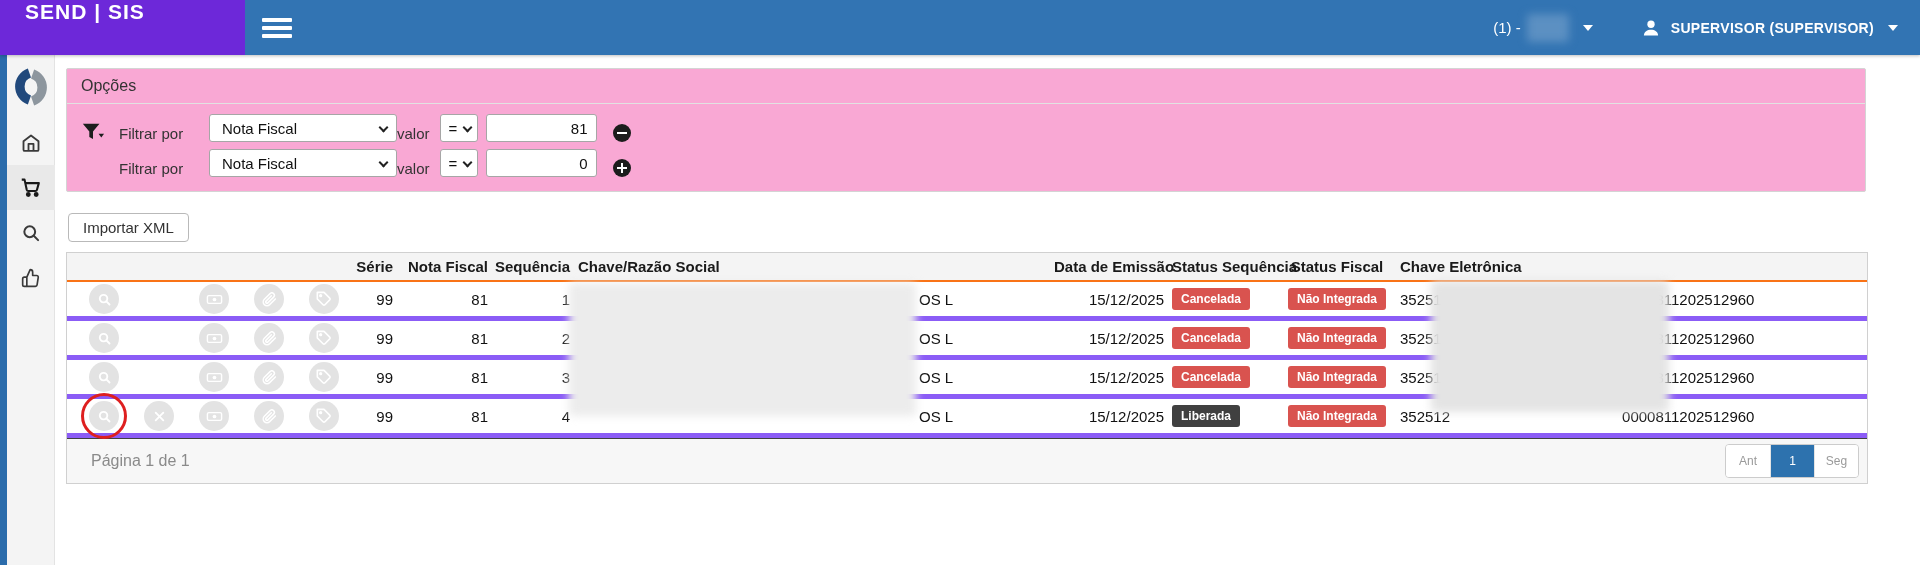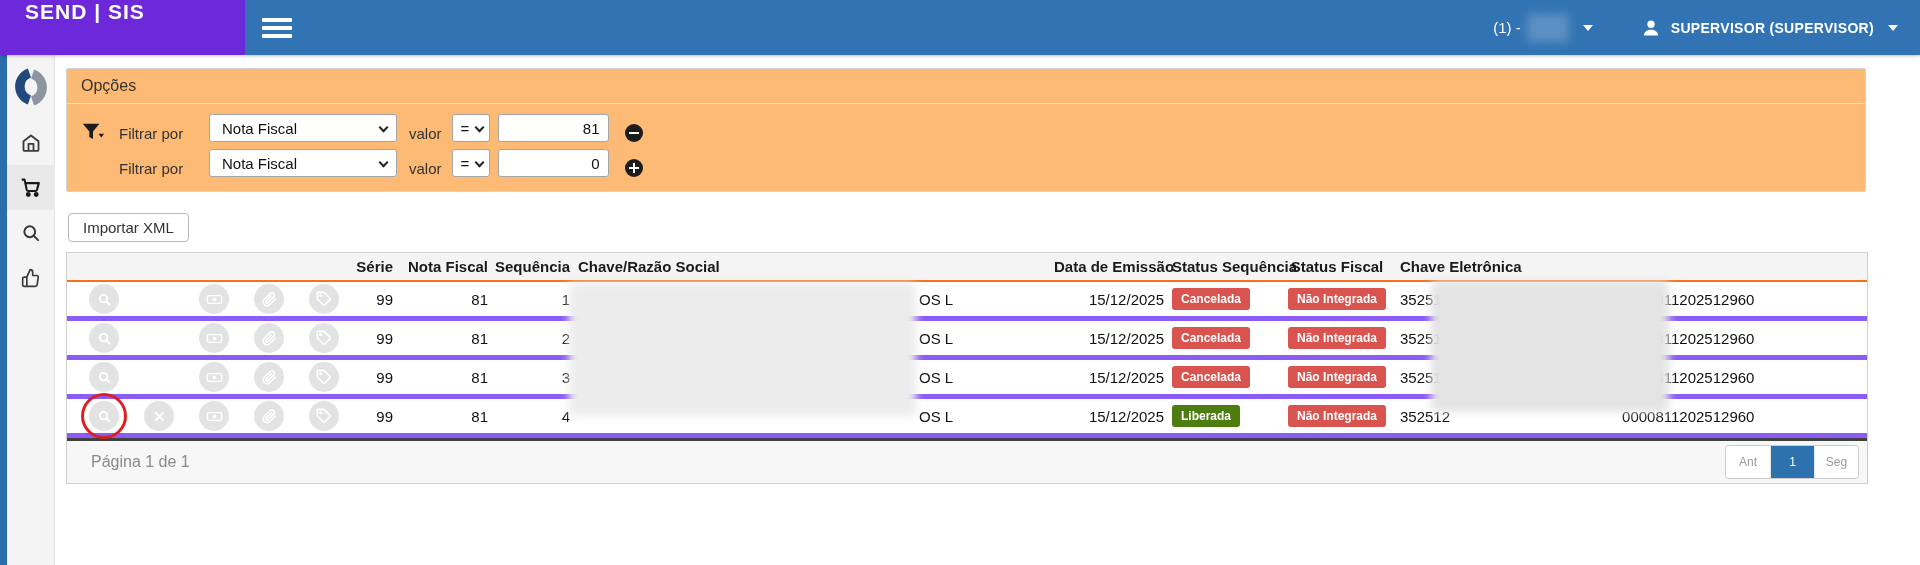--- a/index.html
+++ b/index.html
@@ -29,31 +29,31 @@
   .side-item { width:48px; height:45px; display:flex; align-items:center; justify-content:center; cursor:pointer; }
   .side-item.active { background:#e9e9e9; }
 
   
   .main { flex:1; position:relative; background:#fff; }
   .title-bar { height:51px; display:flex; align-items:center; border-bottom:1px solid #e6e6e6; padding-left:20px; }
   .title-bar .ptitle { font-size:17px; color:#4a4a4a; }
   .blur-title { width:78px; height:24px; margin-left:6px; background:#ededed; border-radius:3px; filter:blur(4px); }
 
   
-  .options-panel { margin:13px 0 0 11px; width:1800px; border:1px solid #d4d4d4; border-radius:2px; background:#fdba74; }
+  .options-panel { margin:13px 0 0 11px; width:1800px; border:1px solid #d4d4d4; border-radius:2px; background:#f9a8d4; }
   .options-head { padding:8px 14px; font-size:16px; color:#333; border-bottom:1px solid #e2e2e2; }
   .options-body { padding:10px 14px 14px 14px; display:flex; }
   .funnel-wrap { width:38px; padding-top:6px; }
   .filter-rows { display:flex; flex-direction:column; gap:7px; }
   .filter-row { display:flex; align-items:flex-end; }
   .filter-row .flabel { font-size:15px; color:#333; width:84px; }
   .fake-select { position:relative; border:1px solid #a6a6a6; border-radius:3px; background:#fff; height:28px;
                  display:flex; align-items:center; font-size:15px; color:#111; cursor:pointer; }
   .sel-field { width:188px; padding-left:12px; margin-left:6px; }
-  .valor-lbl { font-size:15px; color:#333; margin-left:12px; }
+  .valor-lbl { font-size:15px; color:#333; margin-left:0; }
   .sel-op { width:38px; padding-left:8px; margin-left:10px; }
   .chev { position:absolute; right:9px; top:9px; width:7px; height:7px; border-right:2px solid #222;
           border-bottom:2px solid #222; transform:rotate(45deg); }
   .sel-op .chev { right:6px; }
   .fval-input { width:111px; height:28px; border:1px solid #a6a6a6; border-radius:3px; margin-left:8px;
                 text-align:right; padding-right:8px; font-size:15px; color:#111; font-family:"Liberation Sans",sans-serif; }
   .round-btn { width:18px; height:18px; border-radius:50%; background:#1c1c1c; margin-left:16px; position:relative;
                cursor:pointer; flex:0 0 auto; }
   .round-btn::before { content:""; position:absolute; left:4px; top:8px; width:10px; height:2px; background:#fff; }
   .round-btn.plus::after { content:""; position:absolute; left:8px; top:4px; width:2px; height:10px; background:#fff; }
@@ -72,33 +72,33 @@
   .col-nome { width:484px; } .col-data { width:110px; } .col-cont { width:118px; } .col-fisc { width:110px; }
   .col-chave { width:475px; }
   .ta-r { text-align:right; } .ta-l { text-align:left; padding-left:8px !important; } .ta-c { text-align:center; }
   .actions-cell { display:flex; align-items:center; gap:25px; padding-left:22px; height:34px; }
   .circle-btn { width:30px; height:30px; border-radius:50%; background:#e3e3e3; display:flex; align-items:center;
                 justify-content:center; cursor:pointer; position:relative; flex:0 0 auto; }
   .circle-ph { width:30px; height:30px; flex:0 0 auto; }
   .ring::after { content:""; position:absolute; left:-8px; top:-8px; width:40px; height:40px;
                  border:3px solid #de1f1f; border-radius:50%; }
   .badge { display:inline-block; color:#fff; font-size:12px; font-weight:bold; padding:4px 9px; border-radius:3px; }
-  .badge.red { background:#d9534f; } .badge.orange { background:#4d7c0f; }
+  .badge.red { background:#d9534f; } .badge.orange { background:#404040; }
   .nome-cell { display:flex; align-items:center; padding-left:8px; }
   .nome-gap { width:341px; }
   .chave-cell { display:flex; align-items:center; padding-left:8px; }
   .chave-gap { width:172px; }
 
   
   .redact { position:absolute; filter:blur(4px); border-radius:4px; z-index:3; }
   .redact-nome { left:502px; top:30px; width:347px; height:133px; background:#ececec; }
   .redact-chave { left:1364px; top:28px; width:238px; height:131px; background:#e4e4e4; }
 
   
-  .tfoot { height:45px; background:#f7f7f7; border-top:3px solid #404040; display:flex; align-items:center;
+  .tfoot { height:45px; background:#f7f7f7; border-top:1px solid #404040; display:flex; align-items:center;
            padding:0 8px 0 24px;justify-content:flex-end; }
   .pageinfo { color:#8a8a8a; font-size:16px; }
   .pager { margin-left:auto; display:flex; border:1px solid #ccc; border-radius:4px; overflow:hidden; }
   .pager .pbtn { min-width:44px; height:32px; display:flex; align-items:center; justify-content:center;
                  font-size:12px; color:#9a9a9a; background:#fff; cursor:pointer; border-left:1px solid #e4e4e4; }
   .pager .pbtn:first-child { border-left:none; }
   .pager .pbtn.active { background:#2d72ae; color:#fff; }
 
   svg { display:block; }
 </style>

